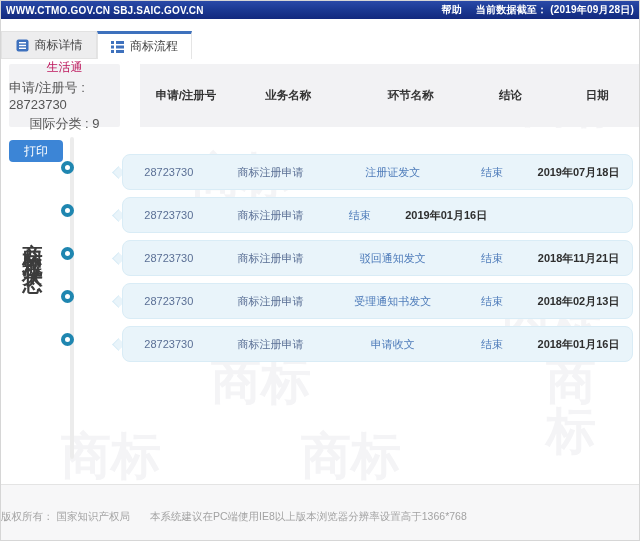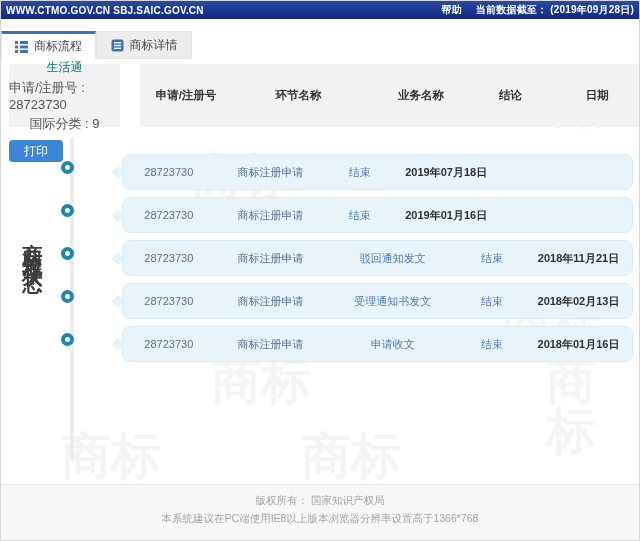--- a/index.html
+++ b/index.html
@@ -38,21 +38,21 @@
   .wm {
     position:absolute; z-index:0; font-size:50px; font-weight:bold;
     color:#f4f4f6; user-select:none; line-height:1;
   }
   
   .info-panel {
     position:absolute; left:8px; top:63px; width:111px; height:63px;
     background:#f2f2f4; border-radius:2px; z-index:2;
     display:flex; flex-direction:column; align-items:center; justify-content:center; gap:3px;
   }
-  .info-name { color:#0f766e; font-size:12px; }
+  .info-name { color:#be185d; font-size:12px; }
   .info-line { color:#555; font-size:13px; }
   .table-header {
     position:absolute; left:139px; top:63px; width:511px; height:63px;
     background:#f2f2f4; z-index:2;
     display:flex; align-items:center;
   }
   .table-header .cell { font-size:11.5px; font-weight:bold; color:#333; }
   .cell { text-align:center; }
   .col-no{width:18%} .col-business{width:22%} .col-step{width:26%} .col-result{width:13%} .col-date{width:21%}
   
@@ -91,84 +91,84 @@
   .r1{top:153px} .r2{top:196px} .r3{top:239px} .r4{top:282px} .r5{top:325px}
   .row-card .cell { font-size:11px; }
   .c-no, .c-business { color:#5a6f95; }
   .c-step, .c-result { color:#4f7cba; }
   .c-step { cursor:pointer; }
   .c-date { color:#2f2f2f; font-weight:bold; font-size:11.5px; }
   
   .footer {
     position:absolute; left:0; right:0; top:483px; bottom:0; z-index:2;
     background:#f7f7f8; border-top:1px solid #e4e4e4;
-    display:flex; flex-direction:column; align-items:center; justify-content:flex-start;
-    padding-top:9px; gap:4px;
+    display:flex; flex-direction:row; align-items:center; justify-content:flex-start;
+    padding-top:9px; gap:20px;
   }
   .footer div { color:#a3a3a3; font-size:10.5px; }
 </style>
 </head>
 <body>
 
 <div class="page">
 
   <div class="topbar">
     <span>WWW.CTMO.GOV.CN SBJ.SAIC.GOV.CN</span>
     <div class="topbar-right">
       <span style="cursor:pointer;">帮助</span>
       <span>当前数据截至： (2019年09月28日)</span>
     </div>
   </div>
 
   <div class="tabs">
+    <div class="tab tab-inactive">
+      <span>
+        <svg width="13" height="13" viewBox="0 0 13 13">
+            <rect x="0.5" y="0.5" width="12" height="12" rx="2" fill="#3e71bd"></rect>
+            <rect x="3" y="3" width="7" height="1.4" fill="#fff"></rect>
+            <rect x="3" y="5.8" width="7" height="1.4" fill="#fff"></rect>
+            <rect x="3" y="8.6" width="7" height="1.4" fill="#fff"></rect>
+          </svg>
+      </span>
+      <span>商标详情</span>
+    </div>
     <div class="tab tab-active">
       <span>
         <svg width="13" height="13" viewBox="0 0 13 13">
             <rect x="0" y="1" width="3" height="3" fill="#3e71bd"></rect>
             <rect x="5" y="1" width="8" height="3" fill="#3e71bd"></rect>
             <rect x="0" y="5.5" width="3" height="3" fill="#3e71bd"></rect>
             <rect x="5" y="5.5" width="8" height="3" fill="#3e71bd"></rect>
             <rect x="0" y="10" width="3" height="3" fill="#3e71bd"></rect>
             <rect x="5" y="10" width="8" height="3" fill="#3e71bd"></rect>
           </svg>
       </span>
       <span>商标流程</span>
     </div>
-    <div class="tab tab-inactive">
-      <span>
-        <svg width="13" height="13" viewBox="0 0 13 13">
-            <rect x="0.5" y="0.5" width="12" height="12" rx="2" fill="#3e71bd"></rect>
-            <rect x="3" y="3" width="7" height="1.4" fill="#fff"></rect>
-            <rect x="3" y="5.8" width="7" height="1.4" fill="#fff"></rect>
-            <rect x="3" y="8.6" width="7" height="1.4" fill="#fff"></rect>
-          </svg>
-      </span>
-      <span>商标详情</span>
-    </div>
   </div>
 
   <span class="wm" style="left:320px; top:68px;">商标</span>
   <span class="wm" style="left:520px; top:78px;">商标</span>
   <span class="wm" style="left:190px; top:150px;">商标</span>
   <span class="wm" style="left:500px; top:300px;">商标</span>
   <span class="wm" style="left:210px; top:355px;">商标</span>
   <span class="wm" style="left:545px; top:355px;">商标</span>
   <span class="wm" style="left:60px;  top:430px;">商标</span>
   <span class="wm" style="left:300px; top:430px;">商标</span>
 
   <div class="info-panel">
     <div class="info-name">生活通</div>
     <div class="info-line">申请/注册号 : 28723730</div>
     <div class="info-line">国际分类 : 9</div>
   </div>
 
   <div class="table-header">
     <div class="cell col-no">申请/注册号</div>
+    <div class="cell col-business">业务名称</div>
     <div class="cell col-step">环节名称</div>
-    <div class="cell col-business">业务名称</div>
     <div class="cell col-result">结论</div>
     <div class="cell col-date">日期</div>
   </div>
 
   <button class="print-btn">打印</button>
 
   <div class="vertical-title">商标流程状态</div>
 
   <div class="timeline-line"></div>
   <div class="node n1"></div>
@@ -178,20 +178,21 @@
   <div class="node n5"></div>
   <div class="beak b1"></div>
   <div class="beak b2"></div>
   <div class="beak b3"></div>
   <div class="beak b4"></div>
   <div class="beak b5"></div>
 
   <div class="row-card r1">
     <div class="cell col-no c-no">28723730</div>
     <div class="cell col-business c-business">商标注册申请</div>
+    <div class="cell col-step c-step">注册证发文</div>
     <div class="cell col-result c-result">结束</div>
     <div class="cell col-date c-date">2019年07月18日</div>
   </div>
   <div class="row-card r2">
     <div class="cell col-no c-no">28723730</div>
     <div class="cell col-business c-business">商标注册申请</div>
     <div class="cell col-result c-result">结束</div>
     <div class="cell col-date c-date">2019年01月16日</div>
   </div>
   <div class="row-card r3">

